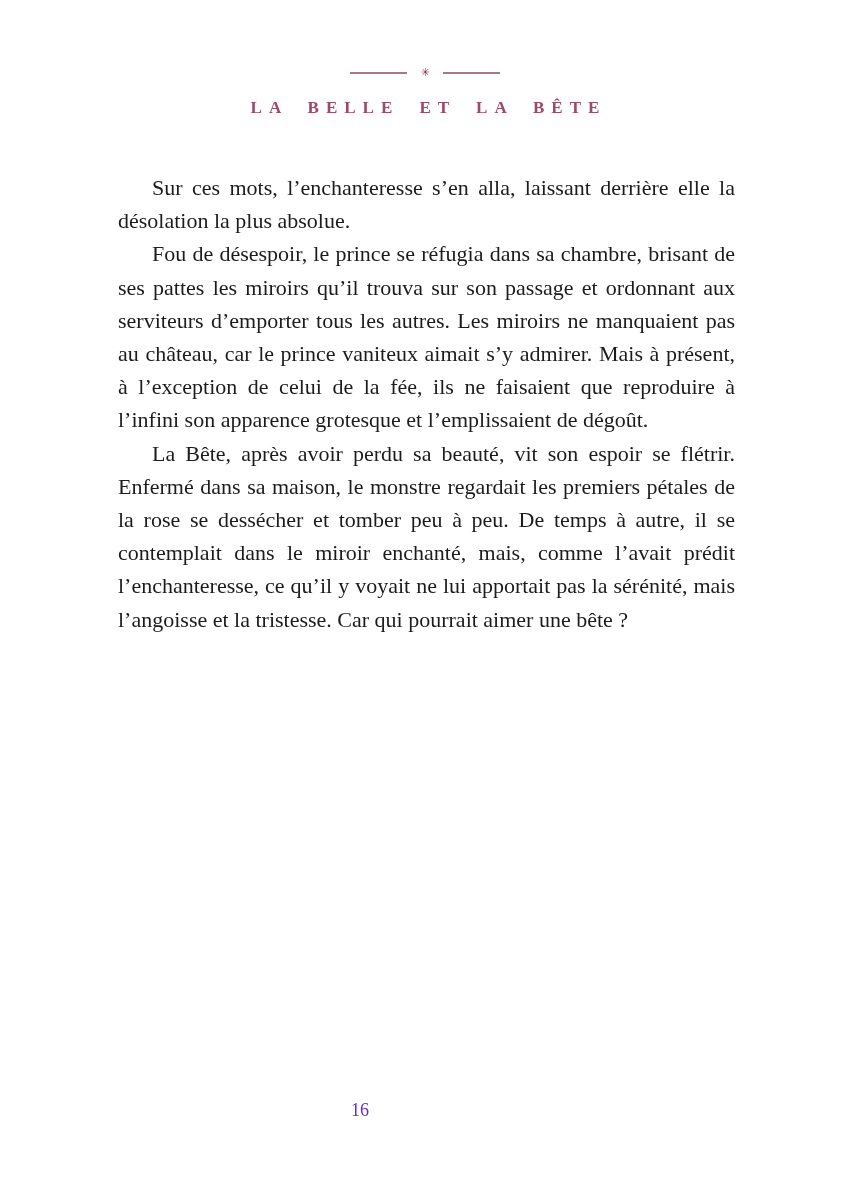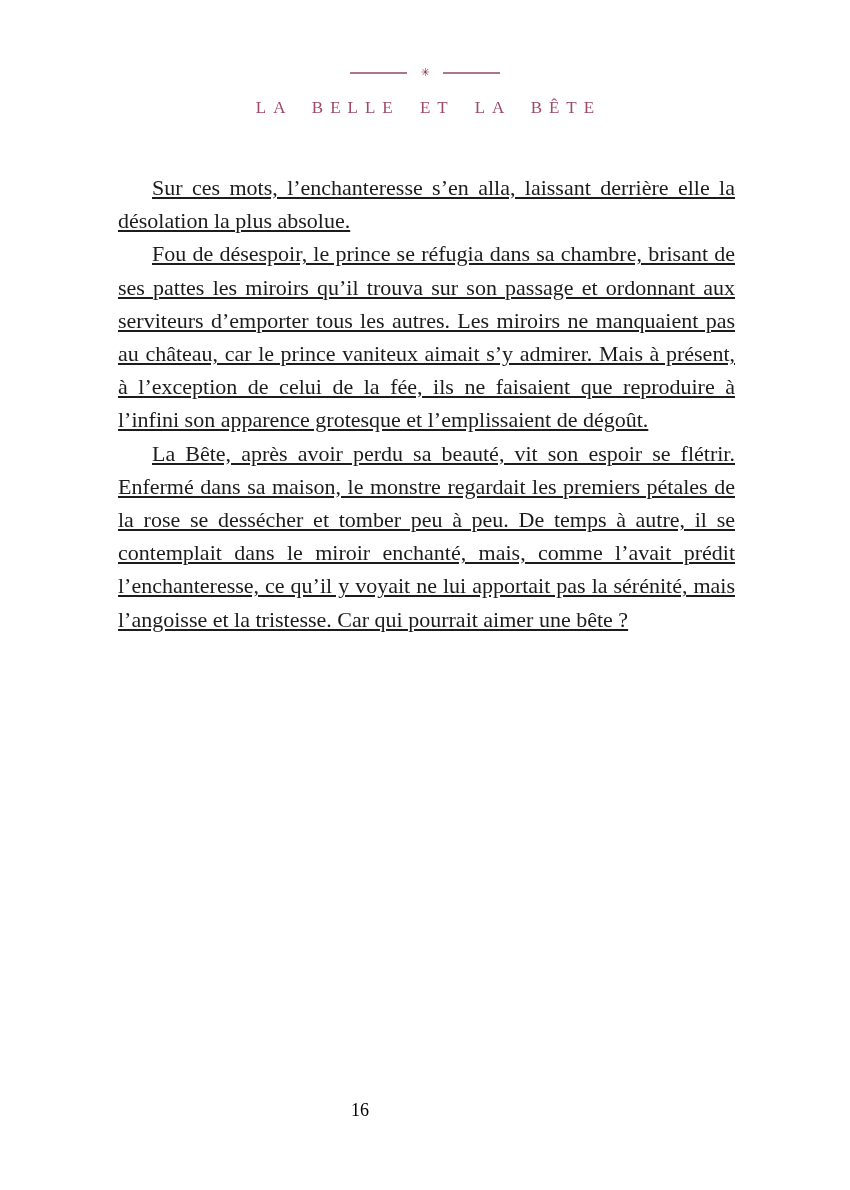--- a/index.html
+++ b/index.html
@@ -42,52 +42,51 @@
   
   .chapter-title {
     position: absolute;
     top: 98px;
     left: 0;
     width: 850px;
     margin: 0;
     text-align: center;
     font-family: "Liberation Serif", serif;
     font-size: 17px;
-    font-weight: 400;
+    font-weight: 700;
     letter-spacing: 7px;
     word-spacing: 9px;
     color: #9d4a63;
     text-indent: 7px; 
   }
   
   .body-text {
     position: absolute;
     top: 171px;
     left: 118px;
     width: 617px;
     color: #1c1c1c;
   }
   .body-text p {
     margin: 0;
     font-size: 22px;
     line-height: 33.2px;
     text-align: justify;
     text-indent: 34px;
     hyphens: auto;
-    text-decoration: underline;
   }
   
   .folio {
     position: absolute;
     top: 1100px;
     left: 0;
     width: 720px;
     text-align: center;
     font-size: 18px;
-    color: #000000;
+    color: #6d28d9;
   }
 </style>
 </head>
 <body>
 
 <div class="page" lang="fr">
 
   <div class="ornament">
     <span class="rule"></span>
     <span class="star">✳</span>

